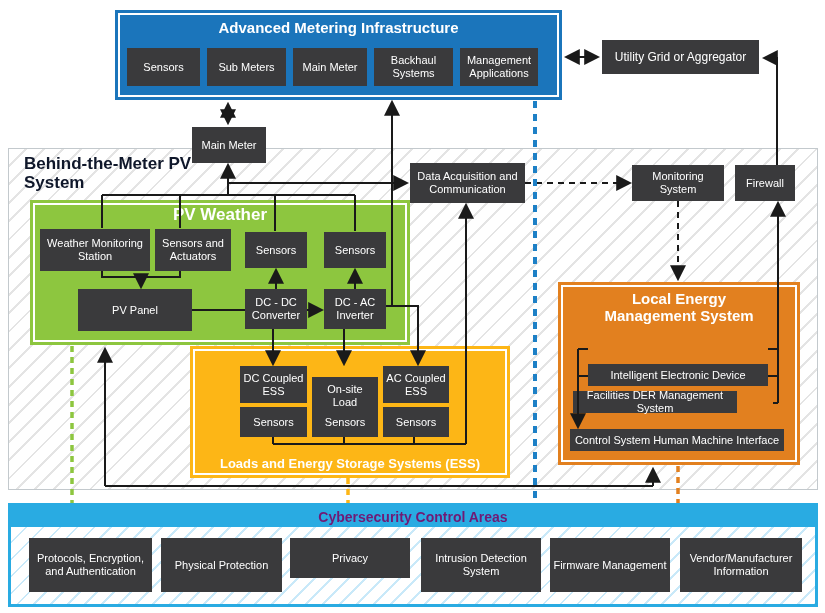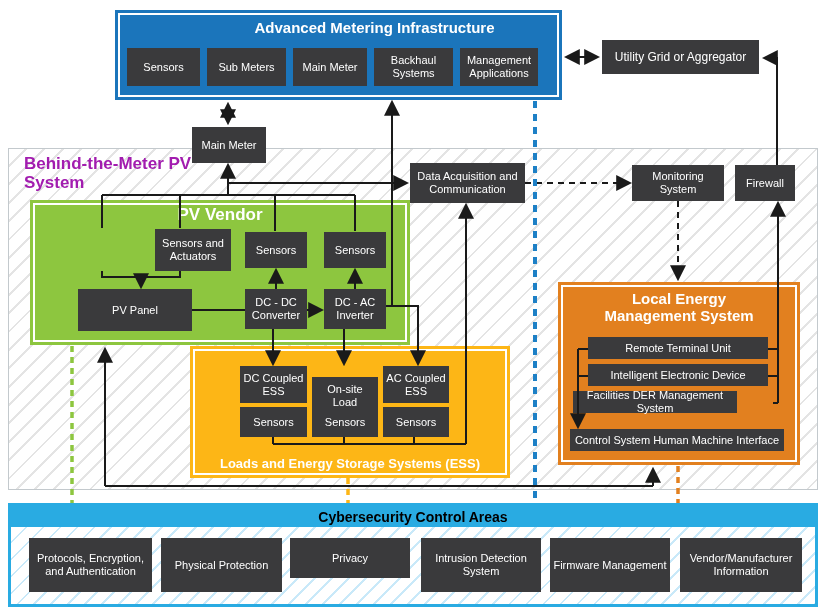--- a/index.html
+++ b/index.html
@@ -4,40 +4,40 @@
 <style>
   html,body{margin:0;padding:0;background:#fff;}
   #stage{position:relative;width:825px;height:613px;background:#fff;
          font-family:"Liberation Sans",sans-serif;overflow:hidden;}
   .abs{position:absolute;box-sizing:border-box;}
   
   #btm-region{left:8px;top:148px;width:810px;height:342px;
     border:1.5px solid #c3c9cd;
     background:repeating-linear-gradient(135deg,#ffffff 0 11px,#e4e4e4 11px 13px);}
   #btm-label{left:24px;top:154px;width:180px;font-size:17px;font-weight:bold;
-    color:#a21caf;line-height:1.12;}
+    color:#0f172a;line-height:1.12;}
   
   .node{background:#3a3a3c;color:#fff;display:flex;align-items:center;justify-content:center;
     text-align:center;font-size:11px;line-height:1.18;padding:2px;}
   
   .panel{padding:0;}
   .panel .inner{position:absolute;left:3px;top:3px;right:3px;bottom:3px;border:2px solid #fff;}
   .ptitle{position:absolute;width:100%;text-align:center;color:#fff;font-weight:bold;}
-  #ami{left:115px;top:10px;width:447px;height:90px;background:#1b75bb;padding-left:36px;}
+  #ami{left:115px;top:10px;width:447px;height:90px;background:#1b75bb;}
   #ami .ptitle{top:9px;font-size:15px;}
   #pv{left:30px;top:200px;width:380px;height:145px;background:#8dc63f;}
   #pv .ptitle{top:5px;font-size:17px;}
   #ess{left:190px;top:346px;width:320px;height:132px;background:#fdb616;}
   #ess .ptitle{bottom:7px;font-size:13px;}
   #lems{left:558px;top:282px;width:242px;height:183px;background:#e2801f;}
   #lems .ptitle{top:8px;font-size:15px;left:50%;transform:translateX(-50%);width:170px;line-height:1.15;text-align:center;}
   
   #cyber{left:8px;top:503px;width:810px;height:104px;border:3px solid #29abe2;background:#fff;}
   #cyber-header{position:absolute;left:0;top:0;width:100%;height:21px;background:#29abe2;
-    color:#000000;font-weight:bold;font-size:14px;display:flex;align-items:center;justify-content:center;}
+    color:#701a75;font-weight:bold;font-size:14px;display:flex;align-items:center;justify-content:center;}
   #cyber-body{position:absolute;left:0;top:21px;right:0;bottom:0;
     background:repeating-linear-gradient(135deg,#ffffff 0 10px,#c9e9f9 10px 12px);}
   svg{position:absolute;left:0;top:0;pointer-events:none;}
 </style>
 </head>
 <body>
 
 <div id="stage">
 
   <div class="abs" id="btm-region"></div>
@@ -54,21 +54,22 @@
   </div>
 
   <div class="abs node" style="left:602px;top:40px;width:157px;height:34px;font-size:12px">Utility Grid or Aggregator</div>
   <div class="abs node" style="left:192px;top:127px;width:74px;height:36px">Main Meter</div>
   <div class="abs node" style="left:410px;top:163px;width:115px;height:40px">Data Acquisition and Communication</div>
   <div class="abs node" style="left:632px;top:165px;width:92px;height:36px">Monitoring System</div>
   <div class="abs node" style="left:735px;top:165px;width:60px;height:36px">Firewall</div>
 
   <div class="abs panel" id="pv">
     <div class="inner"></div>
-    <div class="ptitle">PV Vendor</div>
+    <div class="ptitle">PV Weather</div>
+    <div class="abs node" style="left:10px;top:29px;width:110px;height:42px">Weather Monitoring Station</div>
     <div class="abs node" style="left:125px;top:29px;width:76px;height:42px">Sensors and Actuators</div>
     <div class="abs node" style="left:215px;top:32px;width:62px;height:36px">Sensors</div>
     <div class="abs node" style="left:294px;top:32px;width:62px;height:36px">Sensors</div>
     <div class="abs node" style="left:48px;top:89px;width:114px;height:42px">PV Panel</div>
     <div class="abs node" style="left:215px;top:89px;width:62px;height:40px">DC - DC Converter</div>
     <div class="abs node" style="left:294px;top:89px;width:62px;height:40px">DC - AC Inverter</div>
   </div>
 
   <div class="abs panel" id="ess">
     <div class="inner"></div>
@@ -77,21 +78,20 @@
     <div class="abs node" style="left:122px;top:31px;width:66px;height:37px">On-site Load</div>
     <div class="abs node" style="left:193px;top:20px;width:66px;height:37px">AC Coupled ESS</div>
     <div class="abs node" style="left:50px;top:61px;width:67px;height:30px">Sensors</div>
     <div class="abs node" style="left:122px;top:61px;width:66px;height:30px">Sensors</div>
     <div class="abs node" style="left:193px;top:61px;width:66px;height:30px">Sensors</div>
   </div>
 
   <div class="abs panel" id="lems">
     <div class="inner"></div>
     <div class="ptitle">Local Energy Management System</div>
-    <div class="abs node" style="left:30px;top:55px;width:180px;height:22px">Remote Terminal Unit</div>
     <div class="abs node" style="left:30px;top:82px;width:180px;height:22px">Intelligent Electronic Device</div>
     <div class="abs node" style="left:15px;top:109px;width:164px;height:22px">Facilities DER Management System</div>
     <div class="abs node" style="left:12px;top:147px;width:214px;height:22px">Control System Human Machine Interface</div>
   </div>
 
   <div class="abs" id="cyber">
     <div id="cyber-header">Cybersecurity Control Areas</div>
     <div id="cyber-body"></div>
     <div class="abs node" style="left:18px;top:32px;width:123px;height:54px">Protocols, Encryption, and Authentication</div>
     <div class="abs node" style="left:150px;top:32px;width:121px;height:54px">Physical Protection</div>

